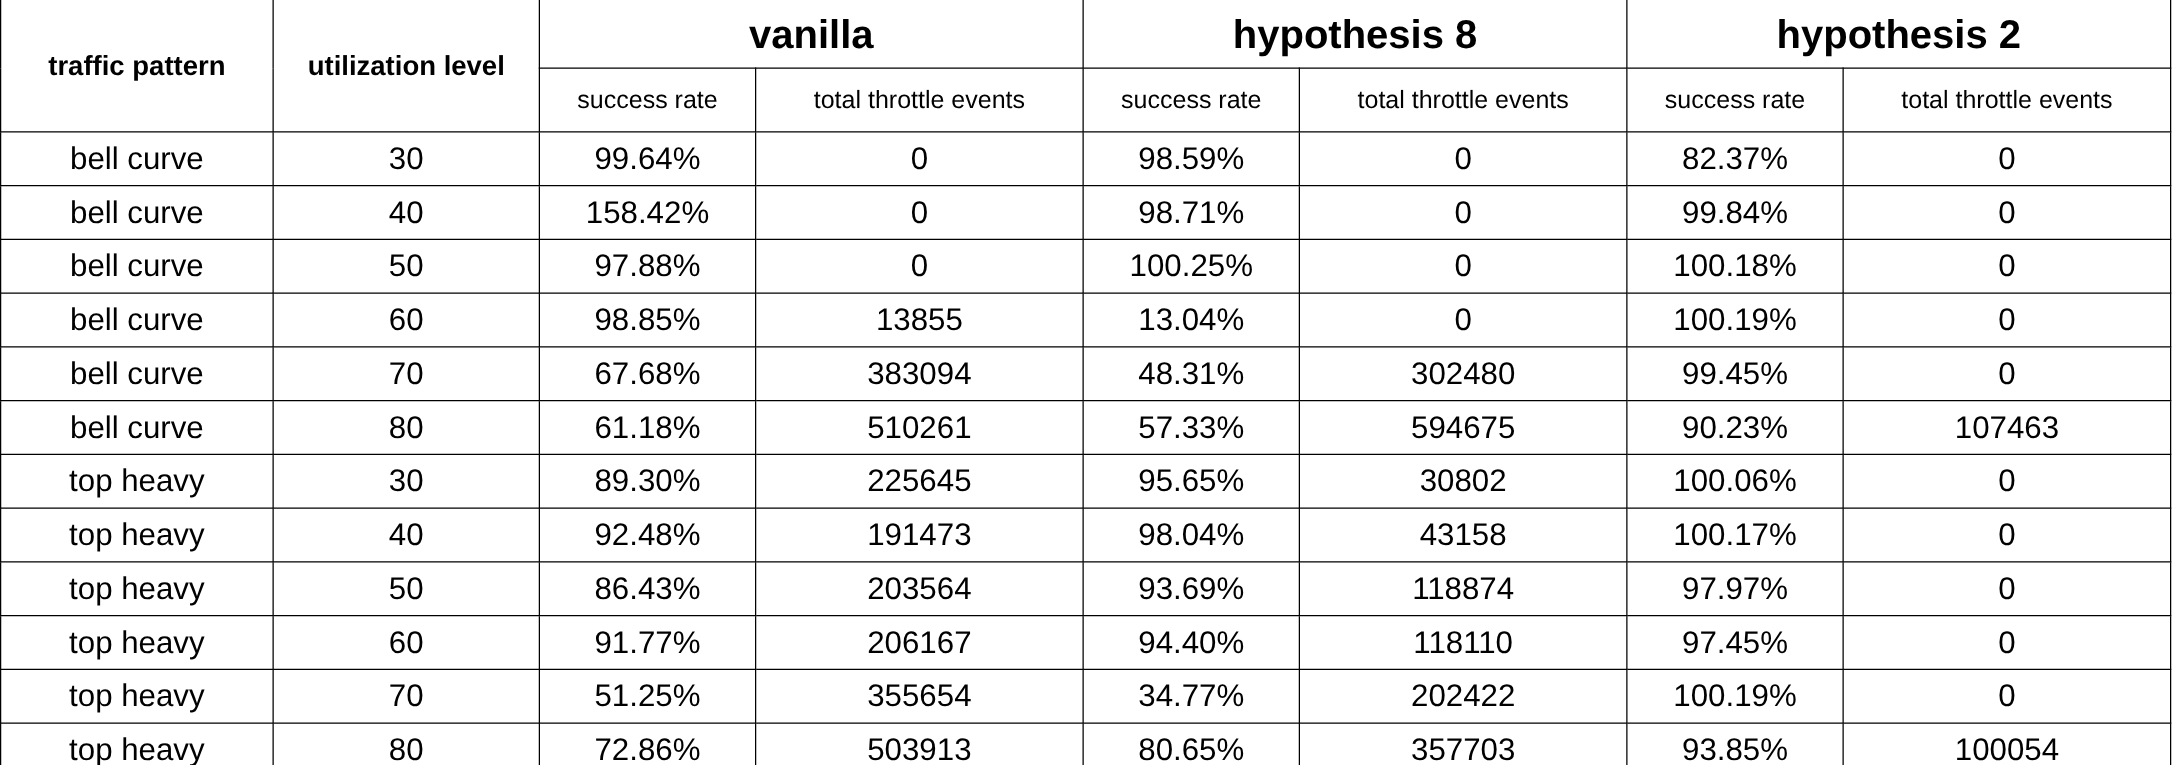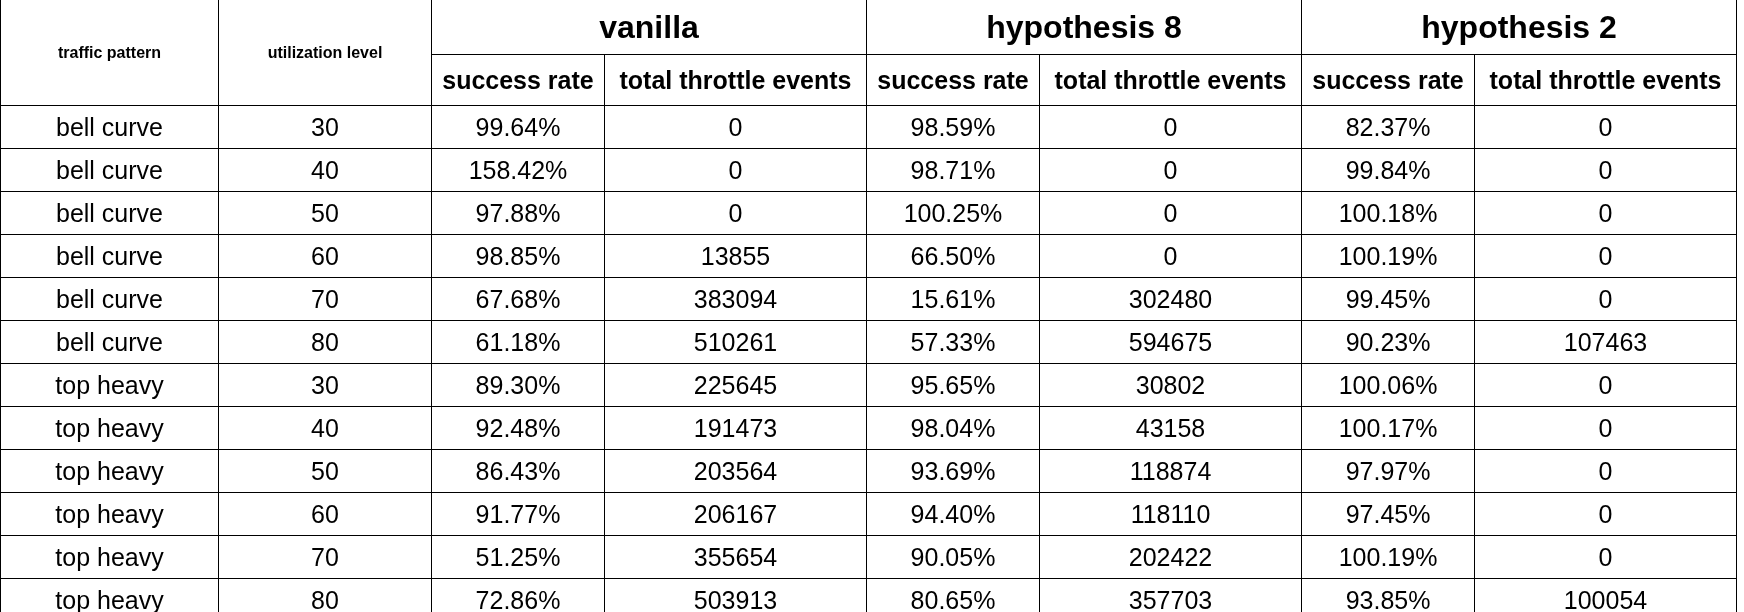--- a/index.html
+++ b/index.html
@@ -37,28 +37,28 @@
   table.grid tr.hrow-top th {
     border-top: none;
   }
   th.grp {
     font-size: 32px;
     font-weight: bold;
     height: 54px;
     line-height: 54px;
   }
   th.sub {
-    font-size: 25px;
-    font-weight: bold;
+    font-size: 20px;
+    font-weight: normal;
     height: 50px;
     line-height: 50px;
     white-space: nowrap;
   }
   th.stub {
-    font-size: 16px;
+    font-size: 22px;
     font-weight: bold;
     white-space: nowrap;
   }
   td.cell {
     font-size: 25px;
     font-weight: normal;
     height: 42px;
     line-height: 42px;
     white-space: nowrap;
   }
@@ -129,31 +129,31 @@
         <td class="cell">100.25%</td>
         <td class="cell">0</td>
         <td class="cell">100.18%</td>
         <td class="cell">0</td>
       </tr>
       <tr>
         <td class="cell">bell curve</td>
         <td class="cell">60</td>
         <td class="cell">98.85%</td>
         <td class="cell">13855</td>
-        <td class="cell">66.50%</td>
+        <td class="cell">13.04%</td>
         <td class="cell">0</td>
         <td class="cell">100.19%</td>
         <td class="cell">0</td>
       </tr>
       <tr>
         <td class="cell">bell curve</td>
         <td class="cell">70</td>
         <td class="cell">67.68%</td>
         <td class="cell">383094</td>
-        <td class="cell">15.61%</td>
+        <td class="cell">48.31%</td>
         <td class="cell">302480</td>
         <td class="cell">99.45%</td>
         <td class="cell">0</td>
       </tr>
       <tr>
         <td class="cell">bell curve</td>
         <td class="cell">80</td>
         <td class="cell">61.18%</td>
         <td class="cell">510261</td>
         <td class="cell">57.33%</td>
@@ -199,21 +199,21 @@
         <td class="cell">94.40%</td>
         <td class="cell">118110</td>
         <td class="cell">97.45%</td>
         <td class="cell">0</td>
       </tr>
       <tr>
         <td class="cell">top heavy</td>
         <td class="cell">70</td>
         <td class="cell">51.25%</td>
         <td class="cell">355654</td>
-        <td class="cell">90.05%</td>
+        <td class="cell">34.77%</td>
         <td class="cell">202422</td>
         <td class="cell">100.19%</td>
         <td class="cell">0</td>
       </tr>
       <tr>
         <td class="cell">top heavy</td>
         <td class="cell">80</td>
         <td class="cell">72.86%</td>
         <td class="cell">503913</td>
         <td class="cell">80.65%</td>

